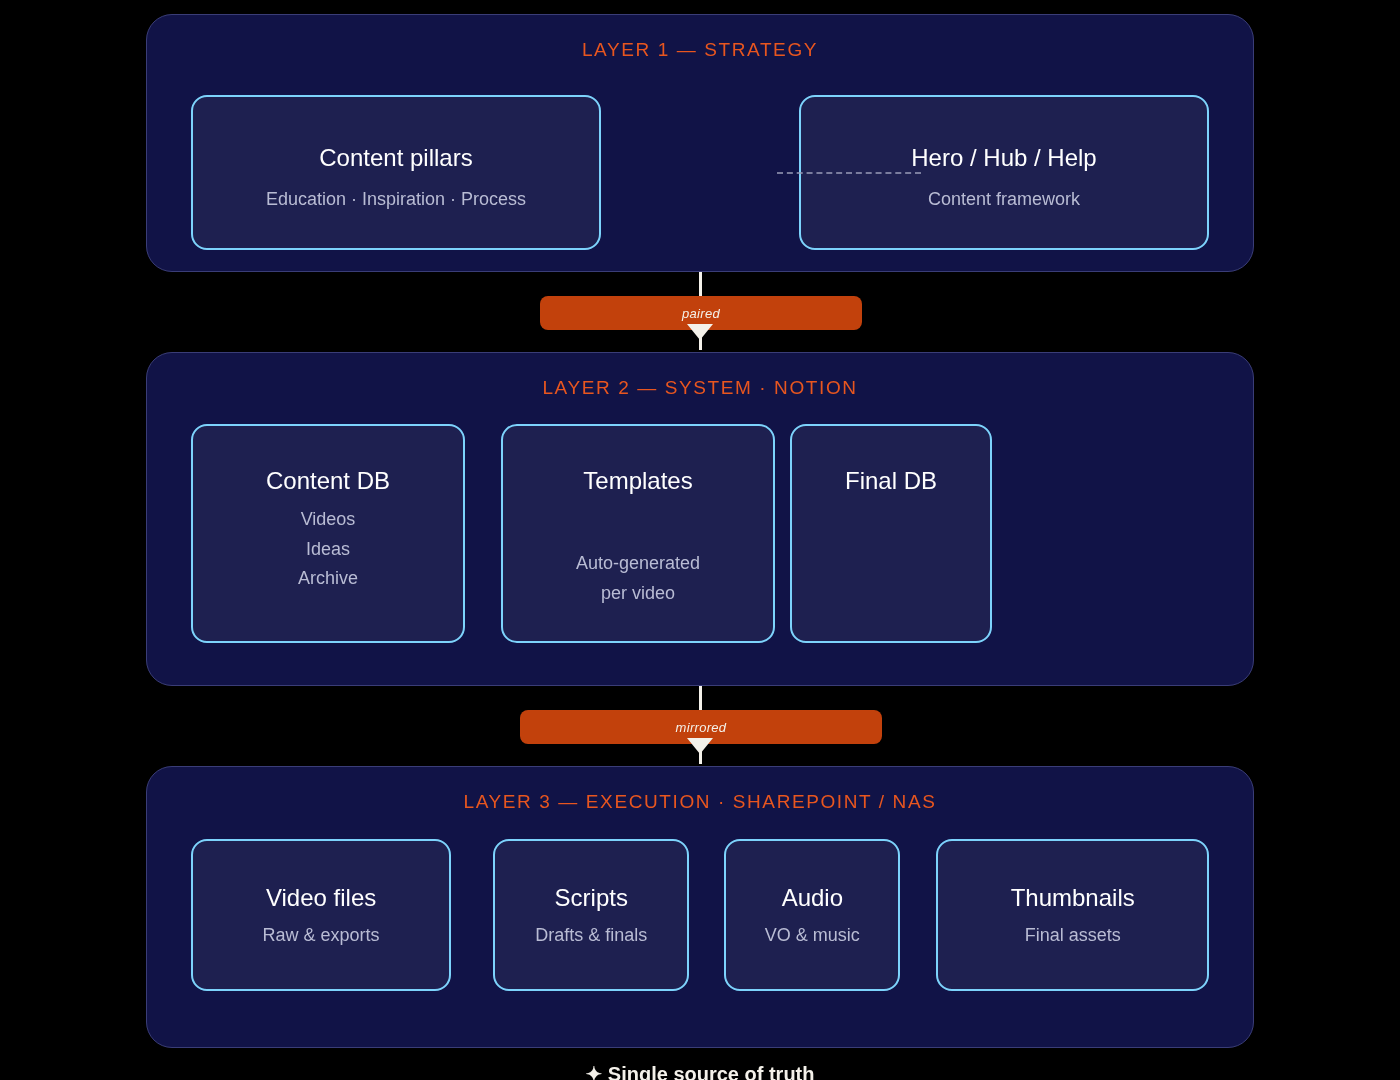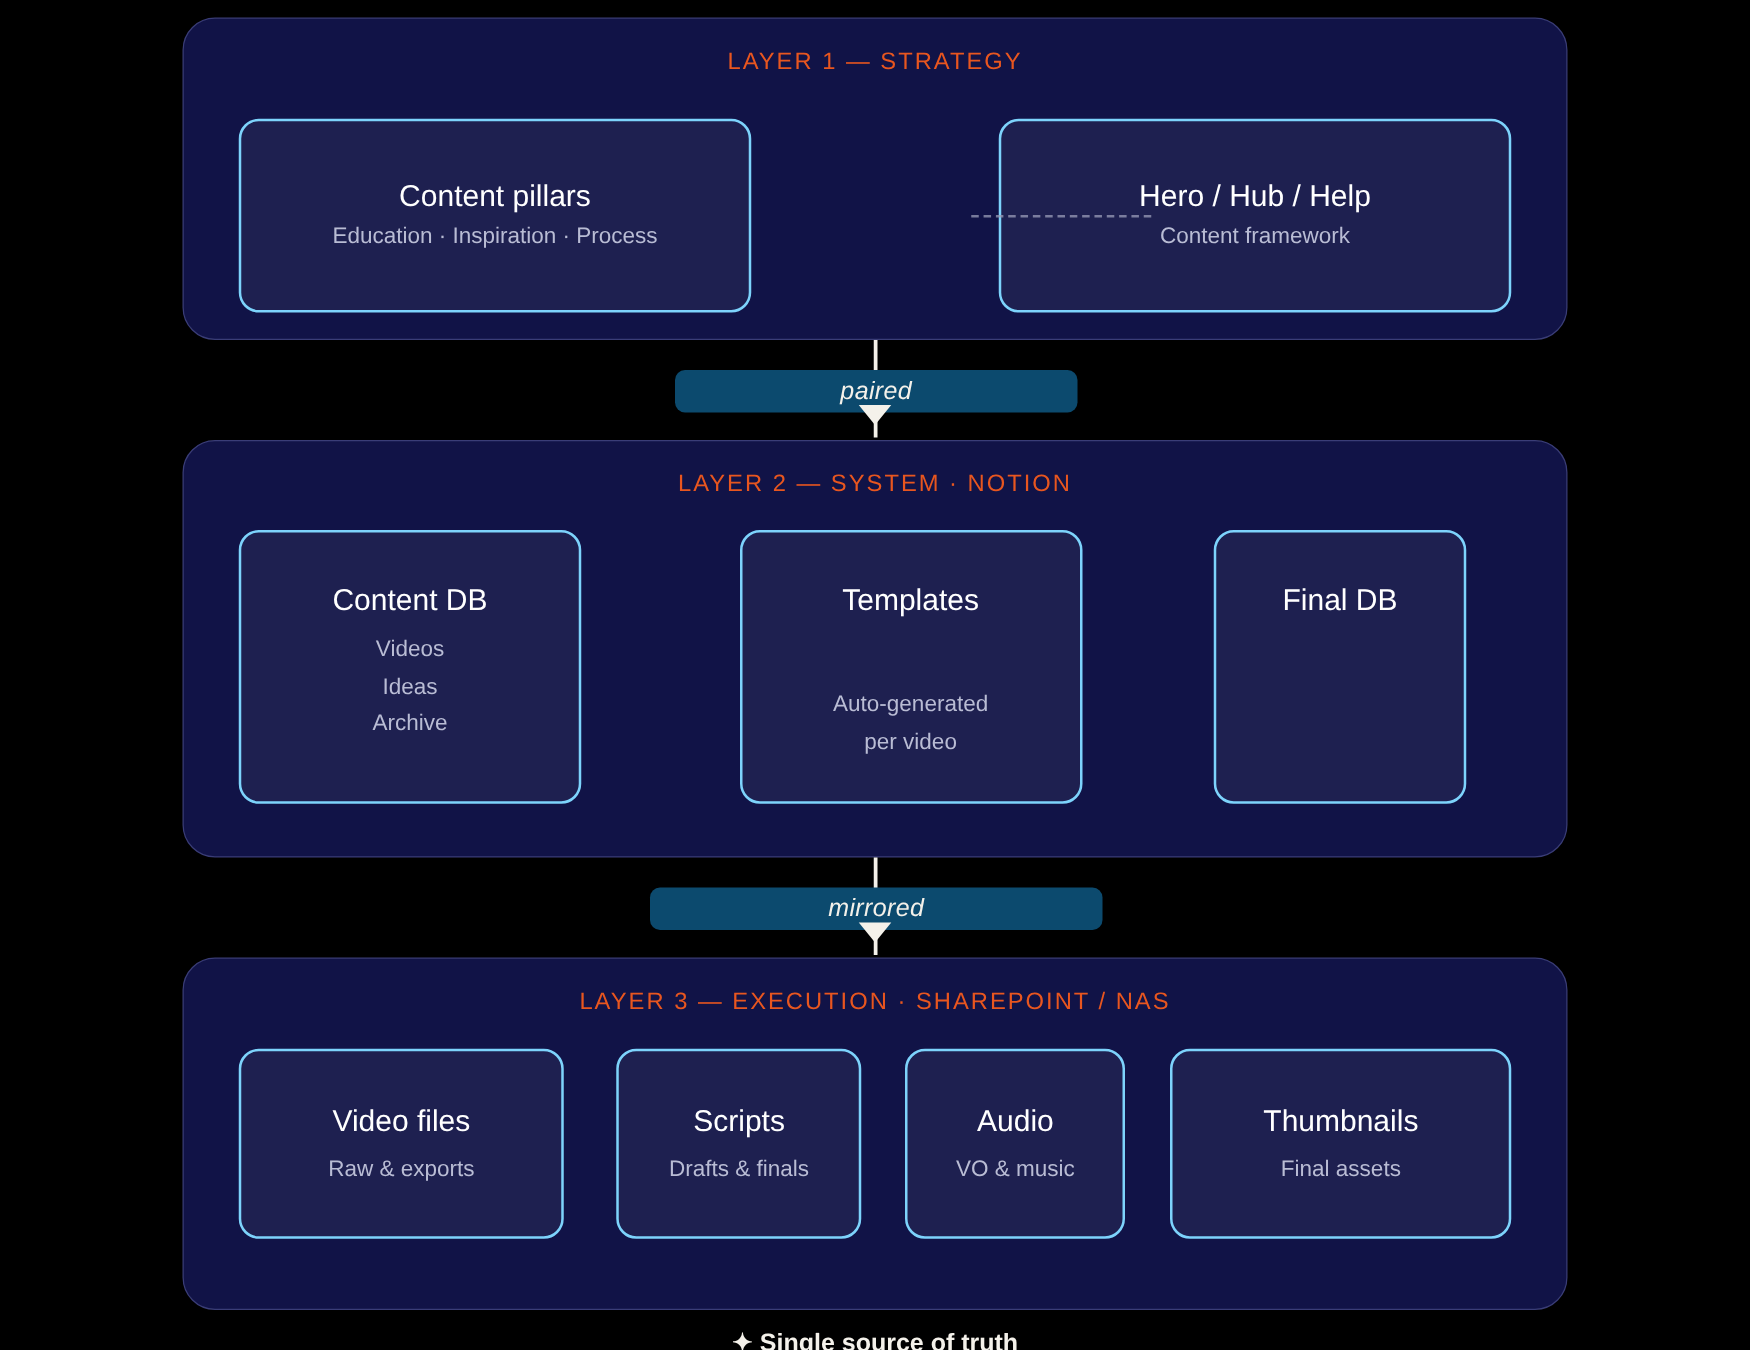--- a/index.html
+++ b/index.html
@@ -84,37 +84,36 @@
   
   #layer-1 .cards {
     top: 80px;
     height: 155px;
     justify-content: space-between;
   }
   #layer-1 .card {
     width: 410px;
     padding-top: 48px;
   }
-  #layer-1 .card-sub { margin-top: 3px; }
+  #layer-1 .card-sub { margin-top: 14px; }
 
   .dashed-link {
     position: absolute;
     top: 157px;
     left: 630px;
     width: 144px;
     height: 0;
     border-top: 2px dashed #9a9db8;
     opacity: .75;
   }
 
   
   #layer-2 .cards {
     top: 71px;
     height: 219px;
-    justify-content: space-between;
   }
   #layer-2 .card { padding-top: 42px; }
   #layer-2 .card:nth-child(1) { width: 274px; margin-right: 36px; }
   #layer-2 .card:nth-child(2) { width: 274px; margin-right: 15px; gap: 44px; }
   #layer-2 .card:nth-child(3) { width: 202px; margin-right: 36px; }
   #layer-2 .card:nth-child(4) { width: 178px; }
   #layer-2 .card-sub { margin-top: 11px; }
 
   
   #layer-3 .cards {
@@ -144,27 +143,27 @@
     top: 0;
     width: 3px;
     height: 78px;
     background: #f4f1ea;
   }
 
   .connector-pill {
     position: absolute;
     top: 24px;
     height: 34px;
-    background: #0c4a6e;
+    background: #c2410c;
     border-radius: 8px;
     display: flex;
     align-items: center;
     justify-content: center;
     color: #f4f1ea;
-    font-size: 20px;
+    font-size: 13px;
     font-style: italic;
     letter-spacing: .3px;
     white-space: nowrap;
   }
   #connector-paired   .connector-pill { left: 540px; width: 322px; }
   #connector-mirrored .connector-pill { left: 520px; width: 362px; }
 
   .connector-arrow {
     position: absolute;
     left: 687px;

